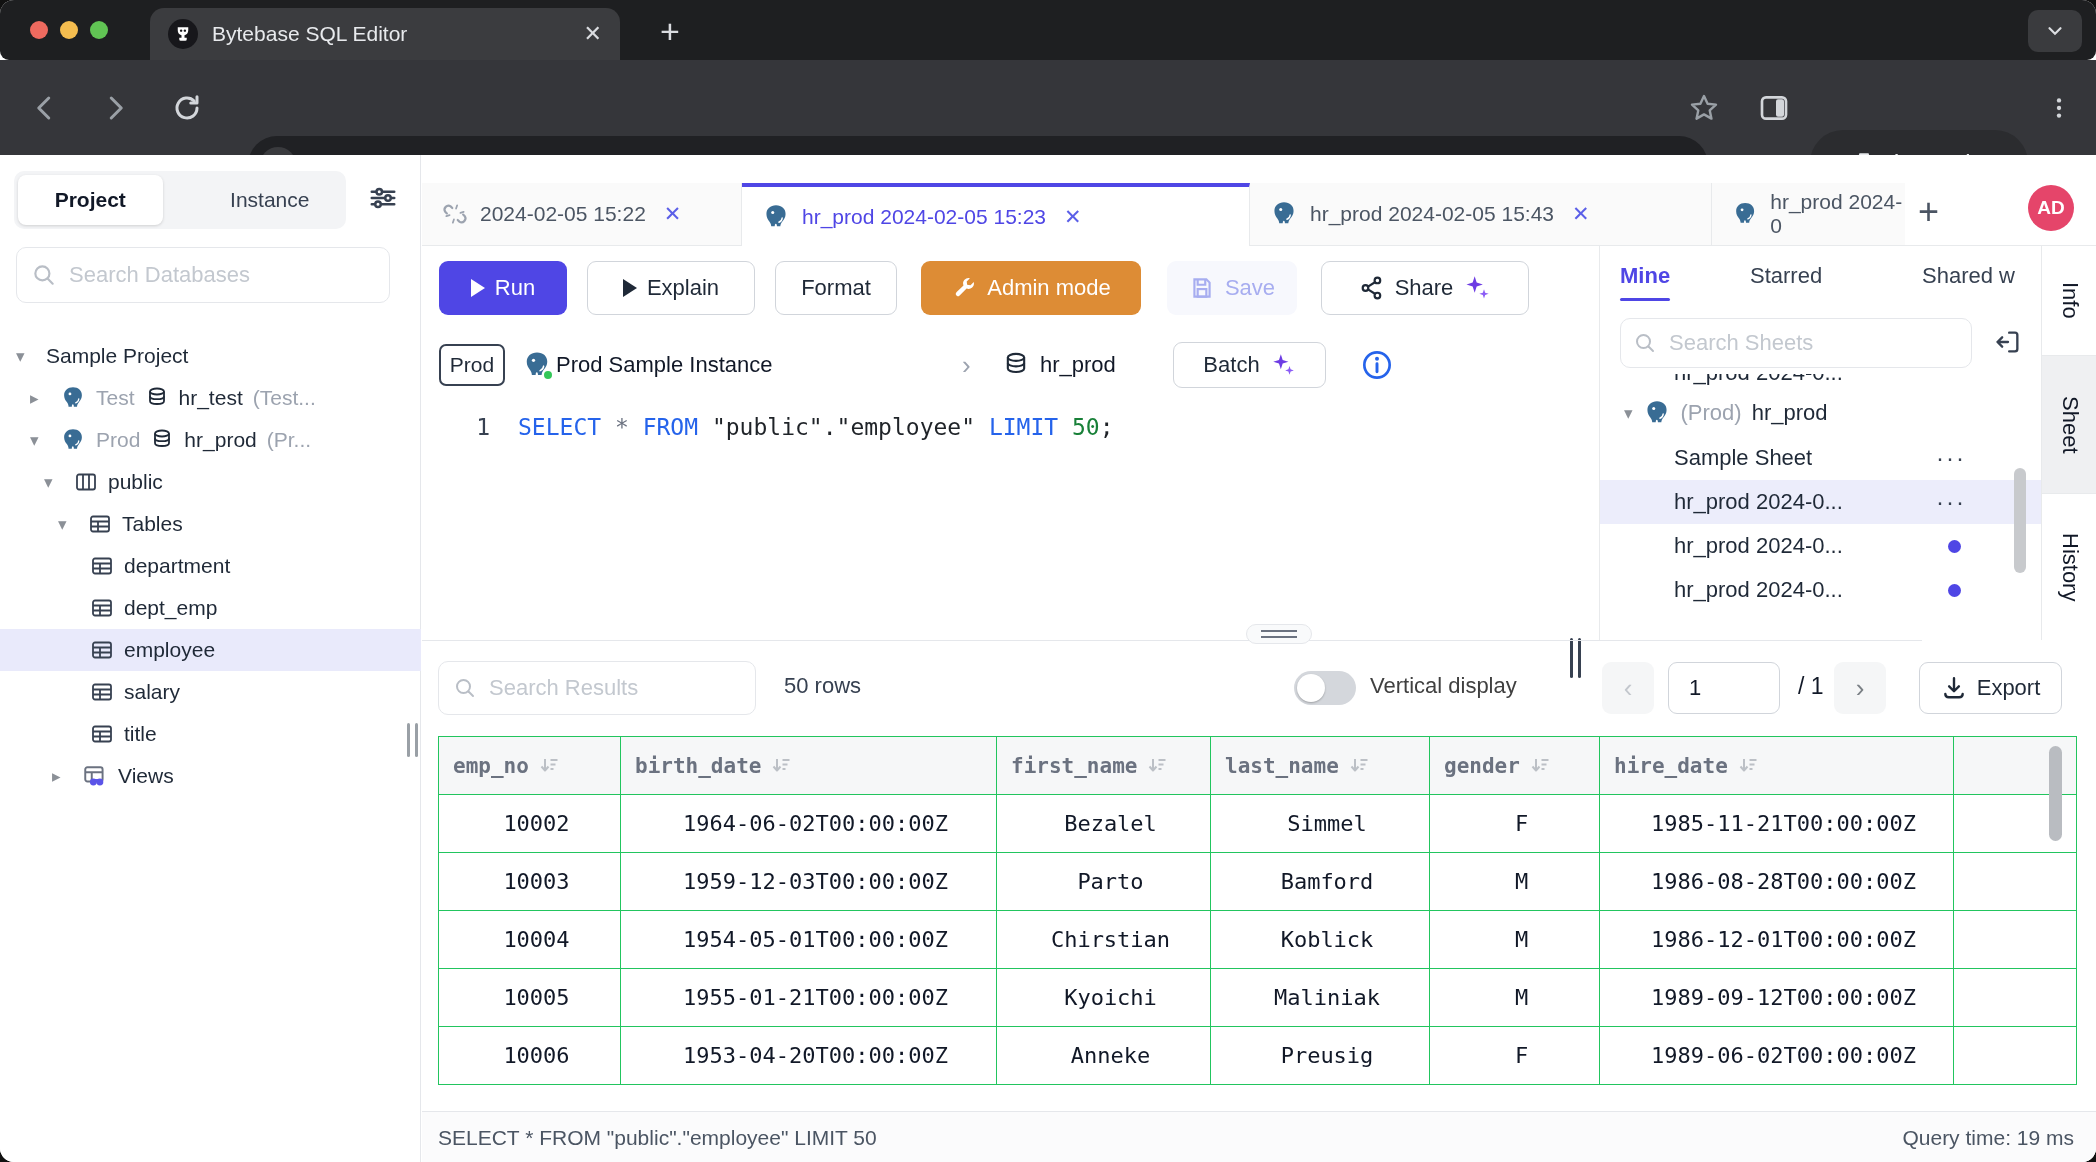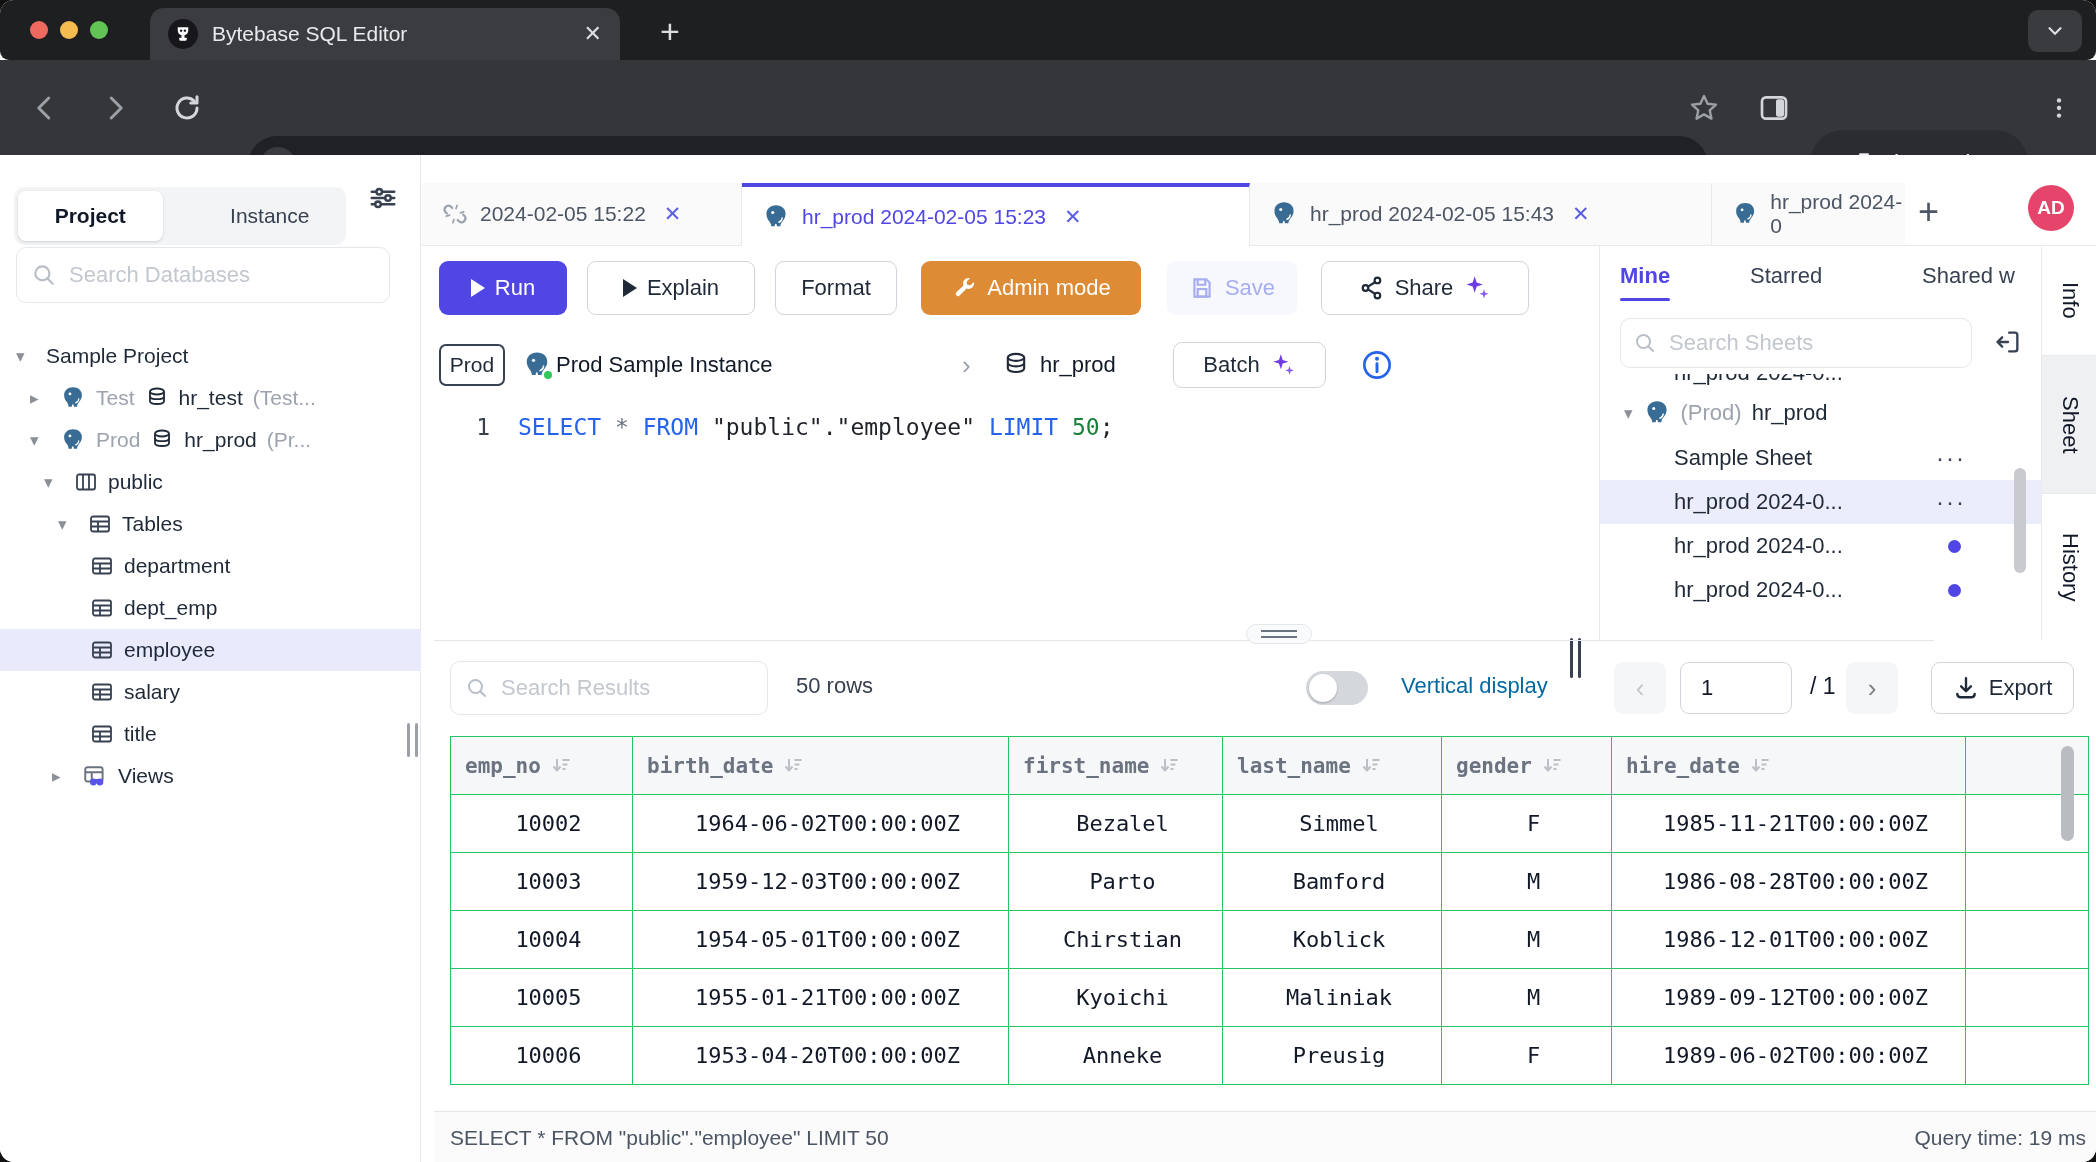--- a/index.html
+++ b/index.html
@@ -27,21 +27,21 @@
   .url-text { color:#e8eaed; font-size:23px; }
   .incog-pill { position:absolute; right:68px; top:70px; width:218px; height:66px; background:#2b2c2f; border-radius:33px; display:flex; align-items:center; justify-content:center; gap:12px; color:#e8eaed; font-size:24px; }
   .chrome-right-ic { position:absolute; top:0; height:95px; display:flex; align-items:center; }
 
   
   .app { position:absolute; left:0; top:155px; width:2096px; height:1007px; background:#fff; }
   .sidebar { position:absolute; left:0; top:0; width:421px; height:1007px; border-right:1px solid #e5e7eb; }
   .main { position:absolute; left:422px; top:0; width:1674px; height:1007px; }
 
   
-  .seg { position:absolute; left:14px; top:32px; width:332px; height:58px; background:#f3f4f6; border-radius:10px; display:flex; align-items:flex-end; padding:4px;gap:35px; }
+  .seg { position:absolute; left:14px; top:16px; width:332px; height:58px; background:#f3f4f6; border-radius:10px; display:flex; align-items:flex-end; padding:4px;gap:35px; }
   .seg-item { flex:1; height:50px; display:flex; align-items:center; justify-content:center; font-size:21px; color:#374151; border-radius:8px; }
   .seg-item.active { background:#fff; box-shadow:0 1px 3px rgba(0,0,0,.15); font-weight:600; color:#111827; }
   .sliders-btn { position:absolute; right:22px; top:28px; }
   .search-box { display:flex; align-items:center; gap:12px; border:1px solid #e5e7eb; border-radius:10px; background:#fff; color:#c3c8cf; }
   .sb-side { position:absolute; left:16px; top:92px; width:374px; height:56px; padding:0 14px; }
   .search-box .ph { font-size:22px; color:#c3c8cf; white-space:nowrap; overflow:hidden; }
   .tree { position:absolute; left:0; top:180px; width:421px; }
   .trow { height:42px; display:flex; align-items:center; gap:10px; font-size:21px; color:#374151; white-space:nowrap; overflow:hidden; }
   .trow .caret { color:#8b9097; font-size:17px; width:20px; flex:none; }
   .trow.sel { background:#e9eafb; }
@@ -113,27 +113,27 @@
   .sp-scroll { position:absolute; left:414px; top:222px; width:12px; height:105px; background:#c8cacd; border-radius:6px; }
 
   
   .rail { position:absolute; left:1619px; top:91px; width:55px; height:394px; border-left:1px solid #e8eaec; }
   .rail-tab { width:55px; display:flex; align-items:center; justify-content:center; writing-mode:vertical-rl; font-size:22px; color:#111827; border-bottom:1px solid #e8eaec; background:#fff; }
   .rt-info { height:110px; }
   .rt-sheet { height:138px; background:#eff0f2; }
   .rt-history { height:146px; border-bottom:none; }
 
   
-  .results { position:absolute; left:12px; top:485px; width:1500px; height:522px; border-top:1px solid #e5e7eb; }
+  .results { position:absolute; left:0; top:485px; width:1500px; height:522px; border-top:1px solid #e5e7eb; }
   .res-toolbar { position:absolute; left:0; top:0; width:1674px; height:95px; }
   .rs-search { position:absolute; left:16px; top:20px; width:318px; height:54px; padding:0 14px; }
   .rowcount { position:absolute; left:362px; top:32px; font-size:22px; color:#374151; }
   .toggle { position:absolute; left:872px; top:30px; width:62px; height:34px; border-radius:17px; background:#d4d7dc; }
   .toggle .knob { position:absolute; left:3px; top:3px; width:28px; height:28px; border-radius:50%; background:#fff; box-shadow:0 1px 2px rgba(0,0,0,.25); }
-  .vd-label { position:absolute; left:948px; top:32px; font-size:22px; color:#0369a1;margin-left:19px; }
+  .vd-label { position:absolute; left:948px; top:32px; font-size:22px; color:#404040; }
   .pg-btn { position:absolute; top:21px; width:52px; height:52px; border-radius:9px; background:#f5f6f7; display:flex; align-items:center; justify-content:center; font-size:26px; }
   .pg-prev { left:1180px; color:#c3c7cd; }
   .pg-next { left:1412px; color:#7b8086; }
   .pg-input { position:absolute; left:1246px; top:21px; width:112px; height:52px; border:1px solid #d1d5db; border-radius:9px; font-size:22px; color:#111827; padding-left:20px; outline:none; font-family:"Liberation Sans",sans-serif; }
   .pg-total { position:absolute; left:1376px; top:32px; font-size:23px; color:#111827; }
   .export-btn { position:absolute; left:1497px; top:21px; width:143px; height:52px; border:1px solid #d1d5db; border-radius:9px; background:#fff; display:flex; align-items:center; justify-content:center; gap:10px; font-size:22px; color:#1f2937; }
 
   .table-wrap { position:absolute; left:16px; top:95px; width:1639px; height:375px; overflow:hidden; }
   table.res { border-collapse:collapse; table-layout:fixed; width:1639px; }
   table.res th, table.res td { border:1px solid #22c55e; font-family:"DejaVu Sans Mono", monospace; text-align:center; overflow:hidden; white-space:nowrap; }

